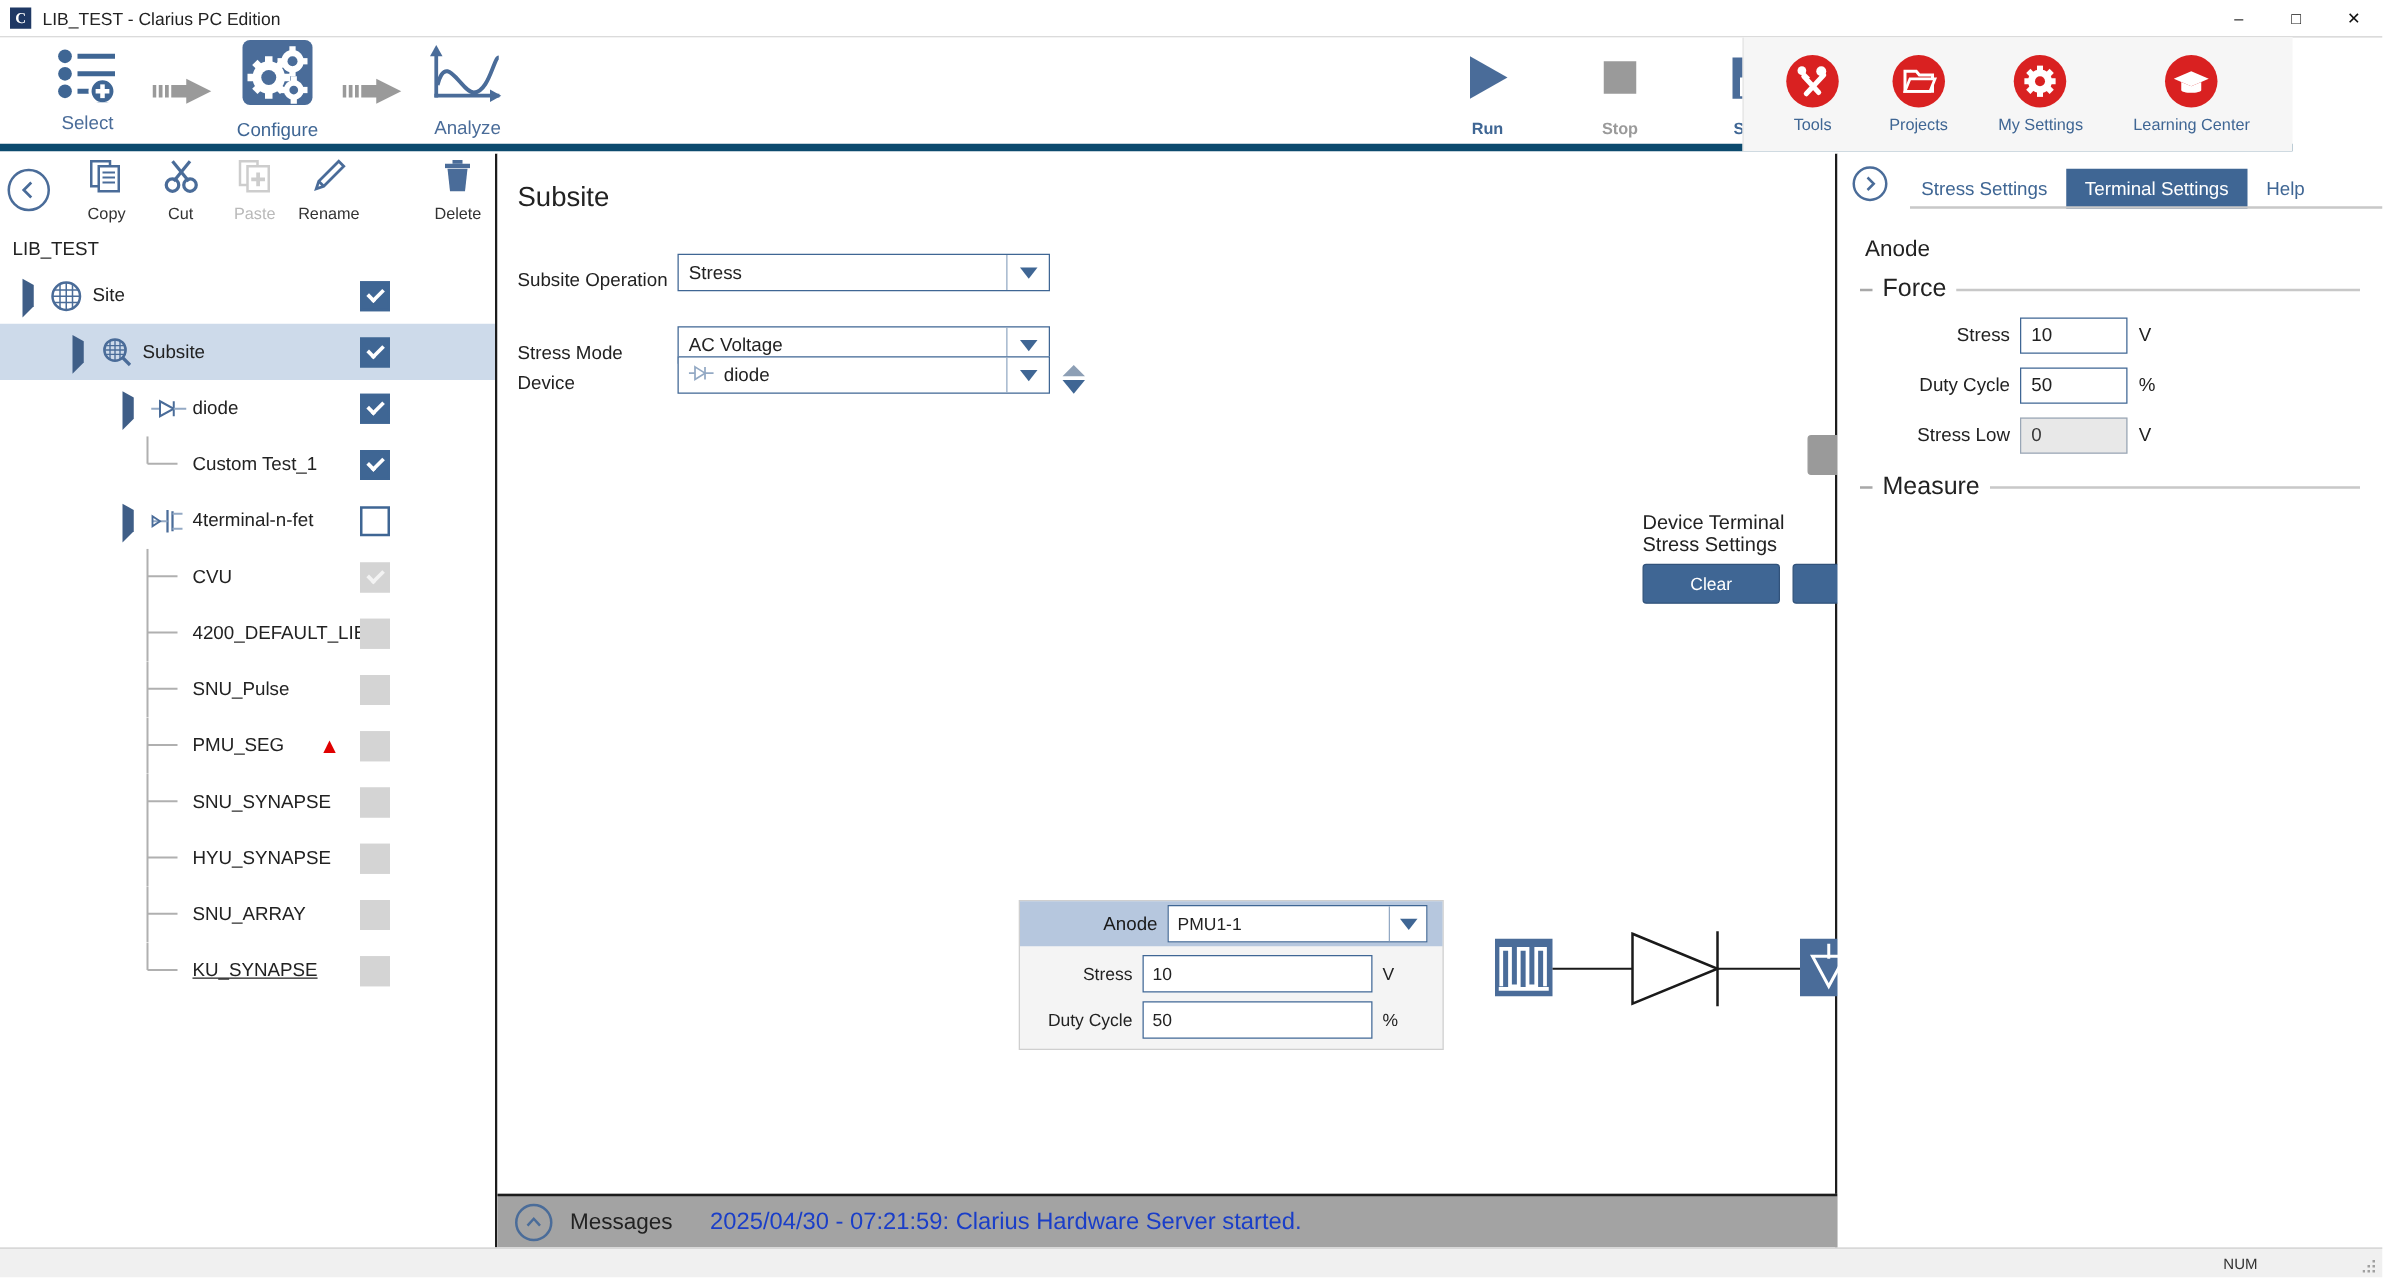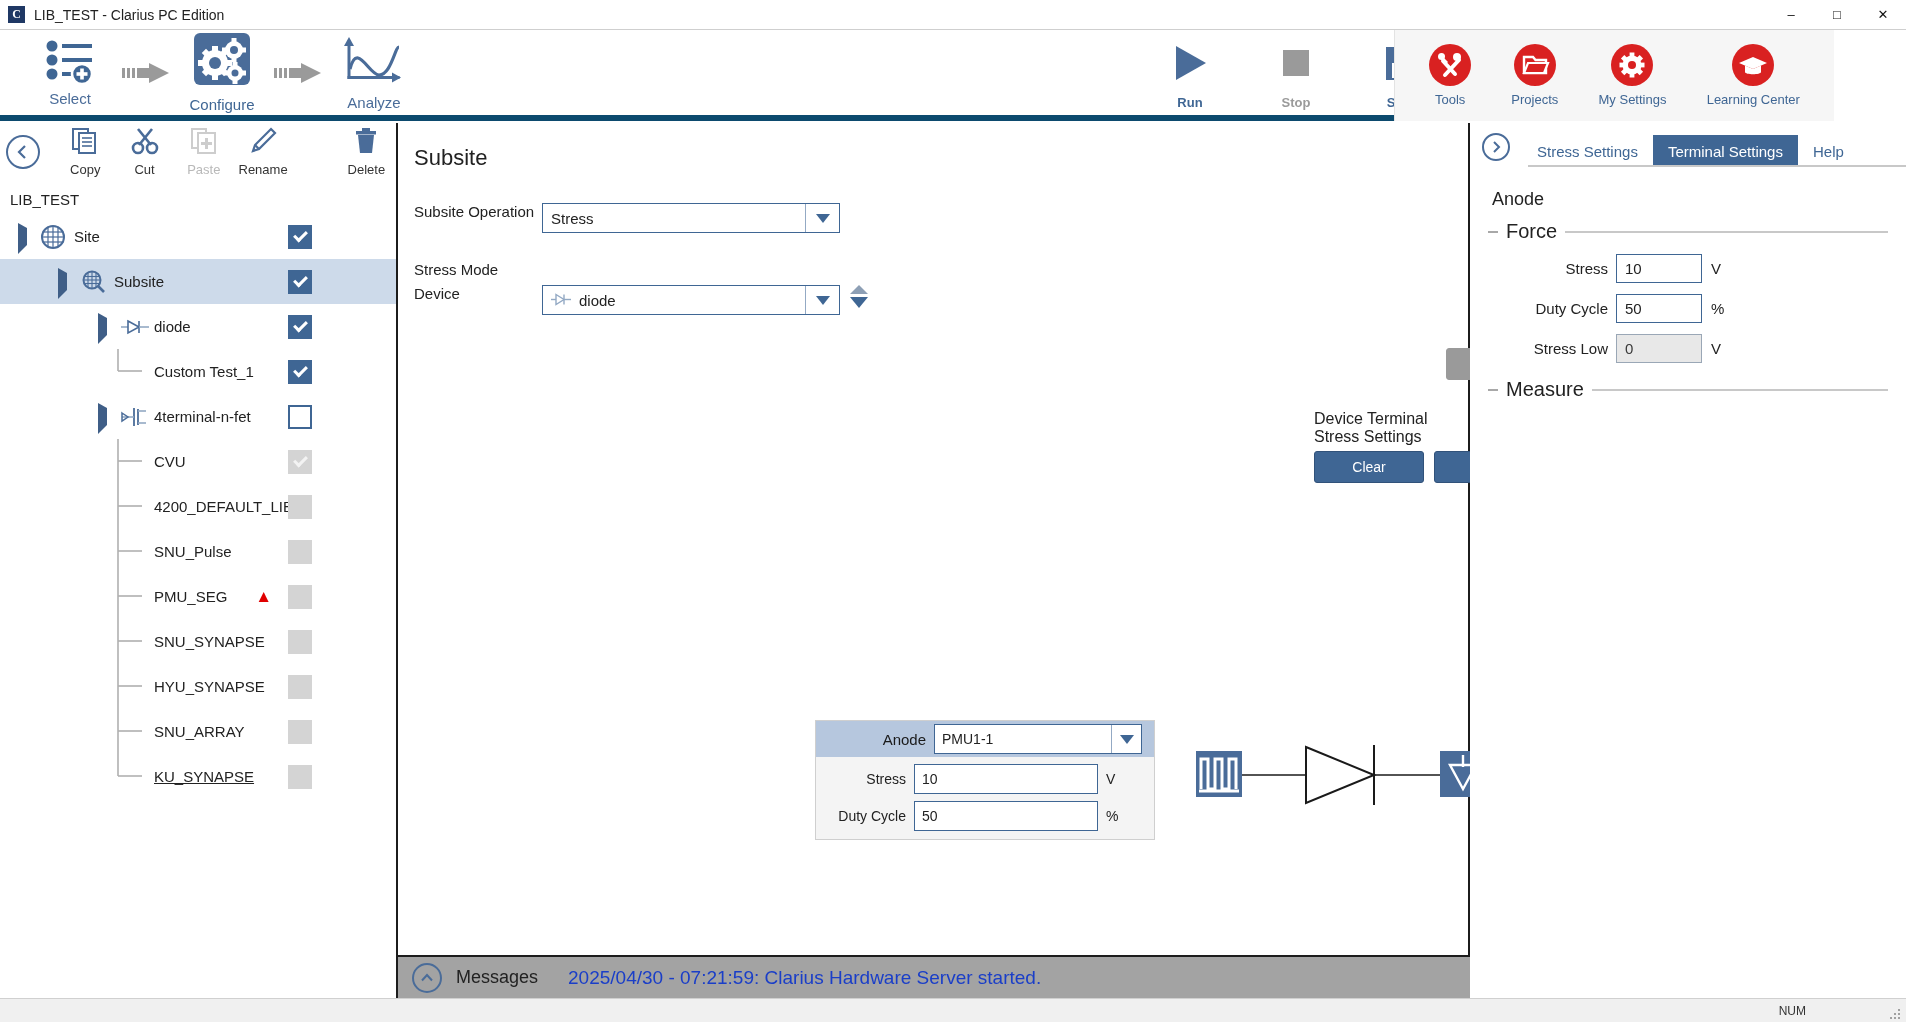--- a/index.html
+++ b/index.html
@@ -112,21 +112,21 @@
   .chk.gray { border-color: #f3f3f3; }
   .warn { position: absolute; right: 124px; color: #e00000; font-size: 17px; }
 
   
   .center {
     position: absolute; left: 398px; top: 123px; width: 1072px; height: 875px;
     background: #ffffff; border-right: 2px solid #1c1c1c;
   }
   .subsite-title { font-size: 22px; color: #222; padding: 22px 0 0 16px; }
 
-  .formrow { display: flex; align-items: flex-start; position: absolute; }
+  .formrow { display: flex; align-items: flex-end; position: absolute; }
   .formlabel { font-size: 15px; color: #222; width: 128px; }
   .combo {
     width: 298px; height: 30px; border: 1px solid #3f6694; background: #fff;
     display: flex; align-items: center; position: relative; cursor: pointer;
   }
   .combo .val { font-size: 15px; color: #222; padding-left: 8px; display:flex; align-items:center; gap:8px;}
   .combo .caret {
     position: absolute; right: 0; top: 0; width: 34px; height: 28px;
     border-left: 1px solid #93a9c4; display:flex; align-items:center; justify-content:center;
   }
@@ -634,20 +634,26 @@
     <div class="combo">
       <span class="val">Stress</span>
       <span class="caret">
           <i class="caret-tri"></i>
         </span>
     </div>
   </div>
 
   <div class="formrow" style="left:16px; top:138px;">
     <div class="formlabel">Stress Mode</div>
+    <div class="combo">
+      <span class="val">AC Voltage</span>
+      <span class="caret">
+          <i class="caret-tri"></i>
+        </span>
+    </div>
   </div>
 
   <div class="formrow" style="left:16px; top:162px;">
     <div class="formlabel">Device</div>
     <div class="combo">
       <span class="val">
         <span>
           <svg width="20" height="13" viewBox="0 0 20 13">
             <line x1="0" y1="6.5" x2="5" y2="6.5" stroke="#93a9c4" stroke-width="1.4"></line>
             <polygon points="5,1.5 13,6.5 5,11.5" fill="none" stroke="#93a9c4" stroke-width="1.4"></polygon>

